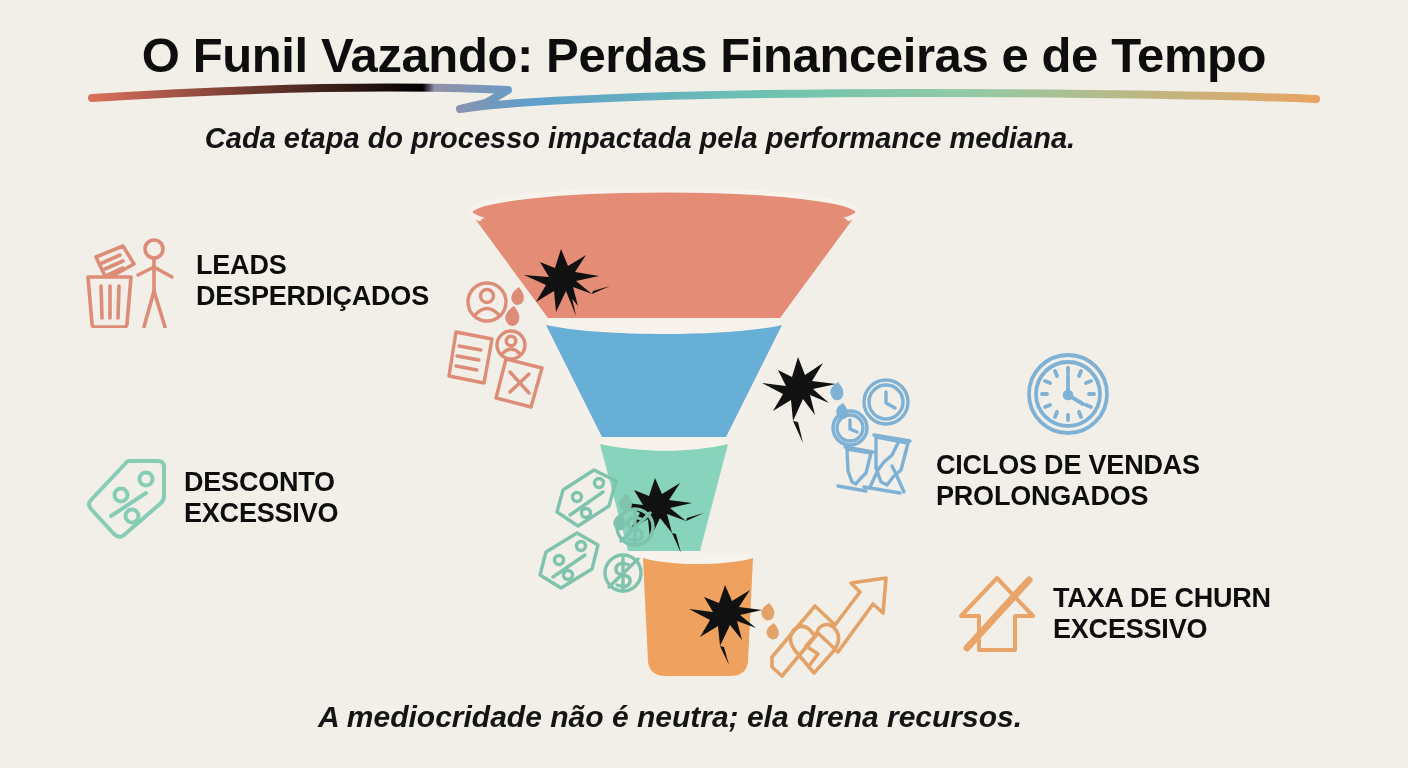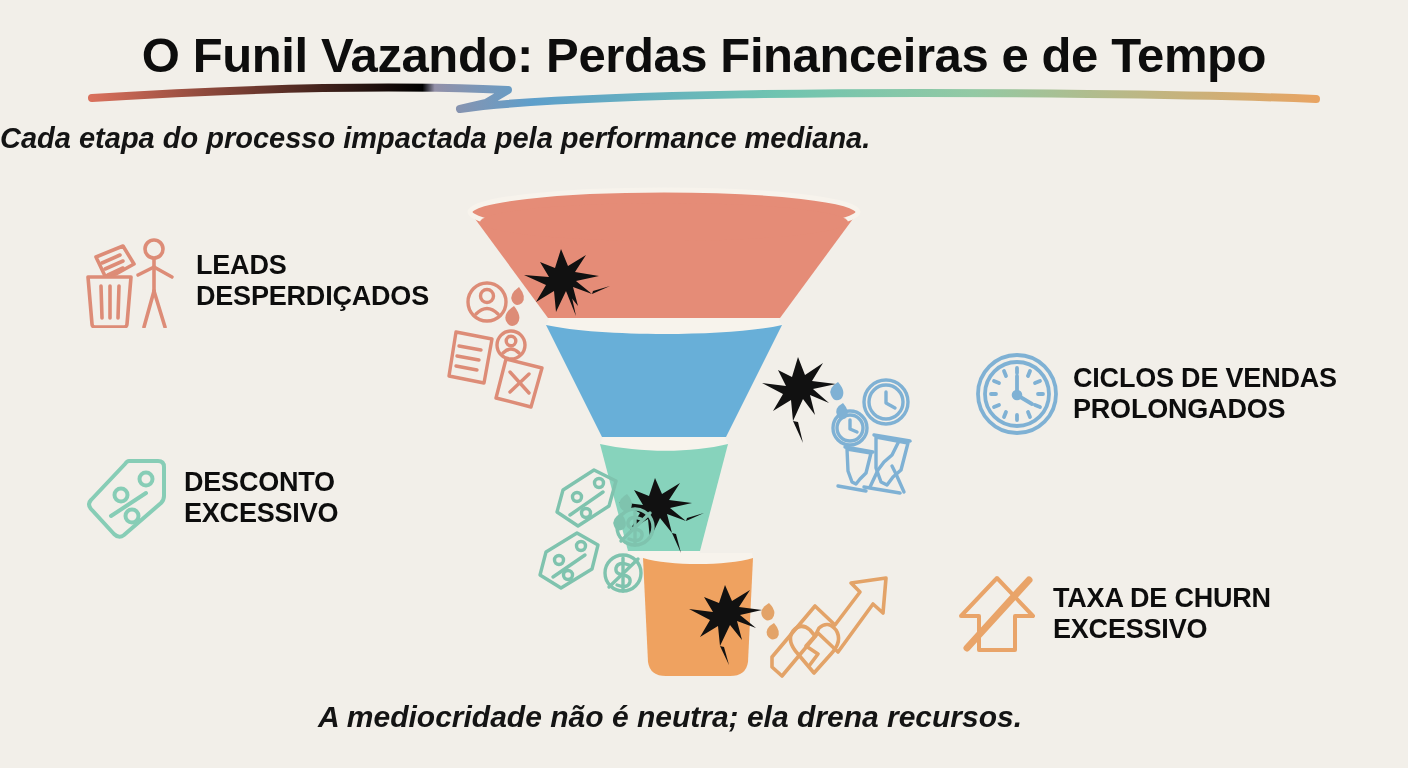--- a/index.html
+++ b/index.html
@@ -18,20 +18,21 @@
     text-align:center;
     font-size:49px;line-height:56px;
     font-weight:700;
     letter-spacing:-0.4px;
     color:#0D0D0D;
     white-space:nowrap;
   }
   .underline{position:absolute;left:88px;top:82px;width:1232px;height:36px;}
   .subtitle{
     position:absolute;left:0;top:119px;width:1280px;
+    text-align:center;
     font-size:29px;line-height:38px;
     font-style:italic;font-weight:600;
     color:#141414;
     white-space:nowrap;
   }
   .caption{
     position:absolute;left:0;top:697px;width:1340px;
     text-align:center;
     font-size:30px;line-height:40px;
     font-style:italic;font-weight:600;
@@ -52,21 +53,21 @@
   .label .txt{
     font-size:27px;line-height:31px;
     font-weight:700;letter-spacing:-0.2px;
     color:#0D0D0D;
     white-space:pre-line;
   }
   .label.right .txt{text-align:left;}
 
   #label-leads{left:82px;top:233px;}
   #label-desconto{left:84px;top:455px;}
-  #label-ciclos{left:975px;top:352px;}
+  #label-ciclos{left:936px;top:352px;flex-direction:column;}
   #label-churn{left:955px;top:572px;}
 </style>
 </head>
 <body>
 
 <div id="stage">
 
   <div class="title">O Funil Vazando: Perdas Financeiras e de Tempo</div>
 
   <svg class="underline" viewBox="0 0 1232 36" preserveAspectRatio="none">

